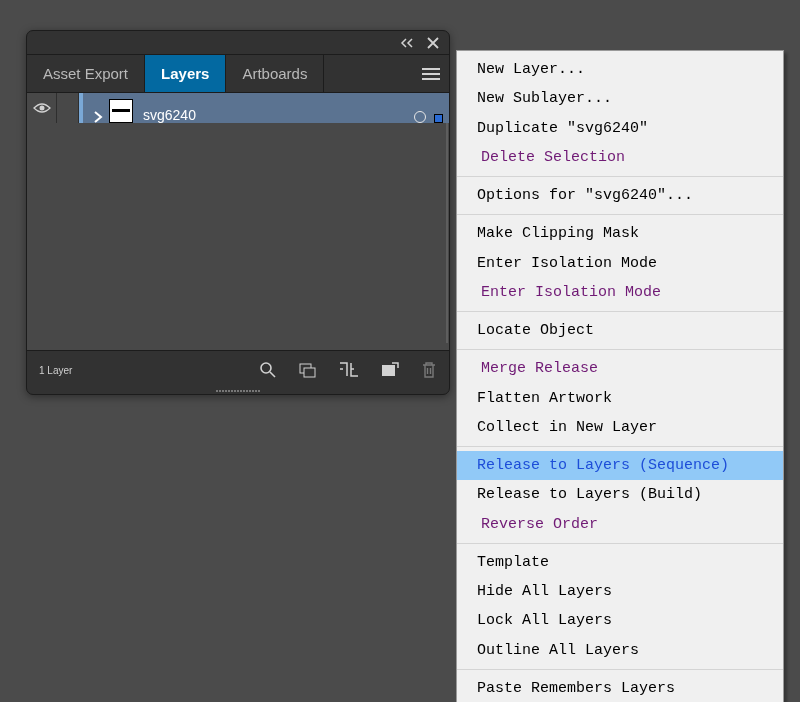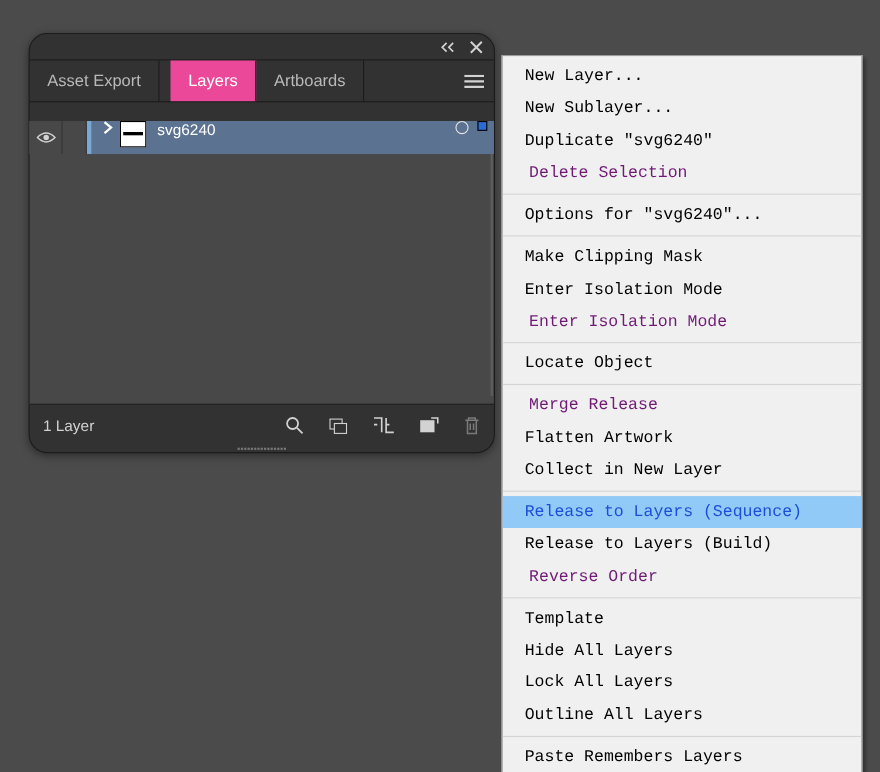--- a/index.html
+++ b/index.html
@@ -11,21 +11,21 @@
     font-size: 14px;
     overflow: hidden;
     -webkit-font-smoothing: antialiased;
   }
   .panel {
     position: absolute;
     left: 26px; top: 30px;
     width: 424px;
     background: #323232;
     border: 1px solid #1c1c1c;
-    border-radius: 17px;
+    border-radius: 7px;
     box-shadow: 0 2px 8px rgba(0,0,0,.4);
     color: #d8d8d8;
   }
   .panel-topbar {
     height: 24px;
     display: flex;
     justify-content: flex-end;
     align-items: center;
     gap: 12px;
     padding: 0 10px;
@@ -41,46 +41,44 @@
   .tab {
     display: flex;
     align-items: center;
     padding: 0 16px;
     color: #b9b9b9;
     font-size: 15px;
     cursor: default;
     border-right: 1px solid #1c1c1c;
   }
   .tab.active {
-    background: #ec4899;
+    background: #0369a1;
     color: #fff;
-    font-weight: 400;
-    margin-left: 10px;
+    font-weight: 700;
   }
   .tabs .menu-btn {
     margin-left: auto;
     width: 36px;
     display: flex;
     align-items: center;
     justify-content: center;
   }
   .layers-area {
     background: #484848;
     height: 258px;
     border-bottom: 1px solid #1c1c1c;
     position: relative;
   }
   .layer-row {
     height: 30px;
     background: #5b7391;
     display: flex;
-    align-items: flex-start;
+    align-items: flex-end;
     color: #fff;
     font-size: 14px;
-    margin-top: 17px;
   }
   .vis-cell {
     width: 30px; height: 30px;
     border-right: 1px solid #2e2e2e;
     display: flex; align-items: center; justify-content: center;
     background: #484848;
   }
   .lock-cell {
     width: 22px; height: 30px;
     border-right: 1px solid #2e2e2e;
@@ -128,21 +126,21 @@
     width: 2px;
     height: 220px;
     background: #5e5e5e;
   }
   .panel-footer {
     height: 38px;
     display: flex;
     align-items: center;
     padding: 0 12px;
     color: #d0d0d0;
-    font-size: 14px;
+    font-size: 10px;
     gap: 14px;
   }
   .footer-icons {
     margin-left: auto;
     display: flex;
     gap: 22px;
     align-items: center;
   }
   .grip {
     height: 5px;

